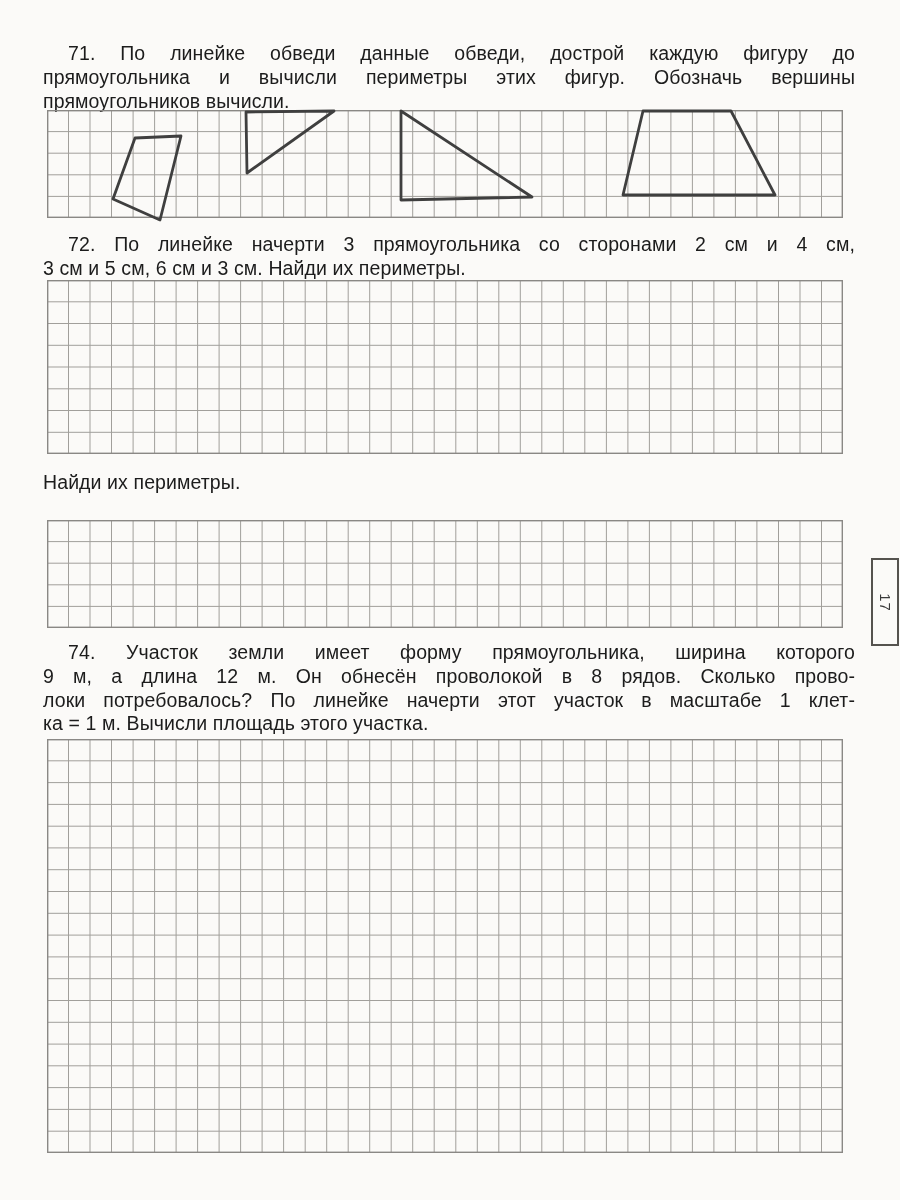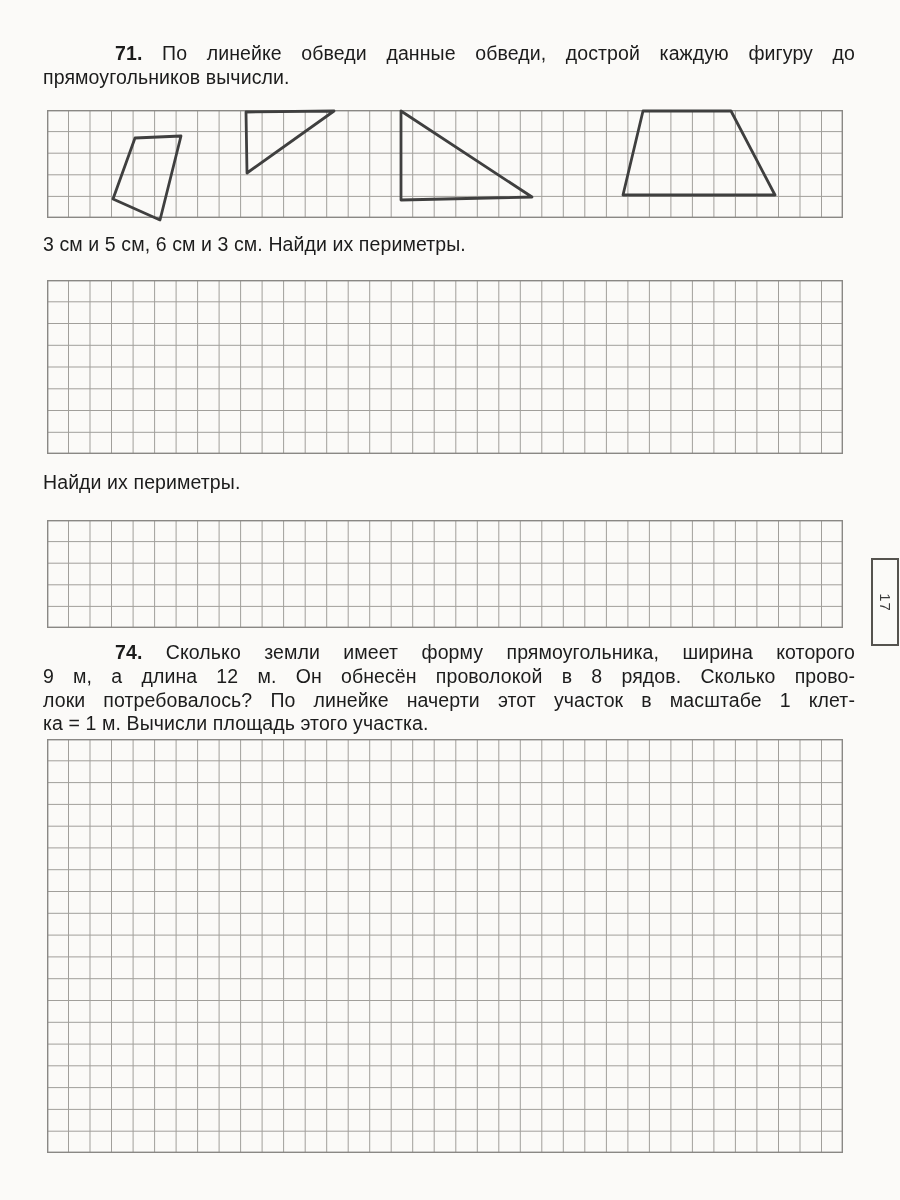--- a/index.html
+++ b/index.html
@@ -20,21 +20,21 @@
   }
   .task .line{
     text-align:justify;
     text-align-last:justify;
     white-space:normal;
     height:23.8px;
     overflow:hidden;
   }
   .task .line.first{ text-indent:25px; }
   .task .line.last{ text-align-last:left; }
-  .task b.num{ font-weight:bold;margin-left:47px; }
+  .task b.num{ font-weight:normal; }
   svg.grid{
     position:absolute;
     background:transparent;
     overflow:visible;
     display:block;
   }
   .page-num-box{
     position:absolute;
     left:871px;top:558px;
     width:24px;height:84px;
@@ -51,20 +51,21 @@
 </head>
 <body>
 
 <div class="page">
 
   <section class="task" style="top:42px">
     <div class="line first">
       <b class="num">71.</b>
       <span>По линейке обведи данные обведи, дострой каждую фигуру до</span>
     </div>
+    <div class="line">прямоугольника и вычисли периметры этих фигур. Обозначь вершины</div>
     <div class="line last">прямоугольников вычисли.</div>
   </section>
 
   <svg class="grid" id="grid-0" style="left:47px;top:110px" width="796" height="108" viewBox="0 0 796 108">
       <g stroke="#a19f9b" stroke-width="1">
         <line x1="21.5" y1="0" x2="21.5" y2="108"></line>
         <line x1="43.0" y1="0" x2="43.0" y2="108"></line>
         <line x1="64.5" y1="0" x2="64.5" y2="108"></line>
         <line x1="86.1" y1="0" x2="86.1" y2="108"></line>
         <line x1="107.6" y1="0" x2="107.6" y2="108"></line>
@@ -105,20 +106,24 @@
         <line x1="0" y1="86.4" x2="796" y2="86.4"></line>
       </g>
       <rect x="0.7" y="0.7" width="794.6" height="106.6" fill="none" stroke="#8a8885" stroke-width="1.4"></rect>
       <polygon points="88,28 134,26 113,110 66,89" fill="none" stroke="#3f3f3f" stroke-width="2.8" stroke-linejoin="round"></polygon>
       <polygon points="199,2 287,1 200,63" fill="none" stroke="#3f3f3f" stroke-width="2.8" stroke-linejoin="round"></polygon>
       <polygon points="354,1 354,90 485,87" fill="none" stroke="#3f3f3f" stroke-width="2.8" stroke-linejoin="round"></polygon>
       <polygon points="596,1 684,1 728,85 576,85" fill="none" stroke="#3f3f3f" stroke-width="2.8" stroke-linejoin="round"></polygon>
     </svg>
 
   <section class="task" style="top:233px">
+    <div class="line first">
+      <b class="num">72.</b>
+      <span>По линейке начерти 3 прямоугольника со сторонами 2 см и 4 см,</span>
+    </div>
     <div class="line last">3 см и 5 см, 6 см и 3 см. Найди их периметры.</div>
   </section>
 
   <svg class="grid" id="grid-1" style="left:47px;top:280px" width="796" height="174" viewBox="0 0 796 174">
       <g stroke="#a19f9b" stroke-width="1">
         <line x1="21.5" y1="0" x2="21.5" y2="174"></line>
         <line x1="43.0" y1="0" x2="43.0" y2="174"></line>
         <line x1="64.5" y1="0" x2="64.5" y2="174"></line>
         <line x1="86.1" y1="0" x2="86.1" y2="174"></line>
         <line x1="107.6" y1="0" x2="107.6" y2="174"></line>
@@ -214,21 +219,21 @@
       <rect x="0.7" y="0.7" width="794.6" height="106.6" fill="none" stroke="#8a8885" stroke-width="1.4"></rect>
     </svg>
 
   <div class="page-num-box">
     <span class="page-num">17</span>
   </div>
 
   <section class="task" style="top:641px">
     <div class="line first">
       <b class="num">74.</b>
-      <span>Сколько земли имеет форму прямоугольника, ширина которого</span>
+      <span>Участок земли имеет форму прямоугольника, ширина которого</span>
     </div>
     <div class="line">9 м, а длина 12 м. Он обнесён проволокой в 8 рядов. Сколько прово-</div>
     <div class="line">локи потребовалось? По линейке начерти этот участок в масштабе 1 клет-</div>
     <div class="line last">ка = 1 м. Вычисли площадь этого участка.</div>
   </section>
 
   <svg class="grid" id="grid-3" style="left:47px;top:739px" width="796" height="414" viewBox="0 0 796 414">
       <g stroke="#a19f9b" stroke-width="1">
         <line x1="21.5" y1="0" x2="21.5" y2="414"></line>
         <line x1="43.0" y1="0" x2="43.0" y2="414"></line>

